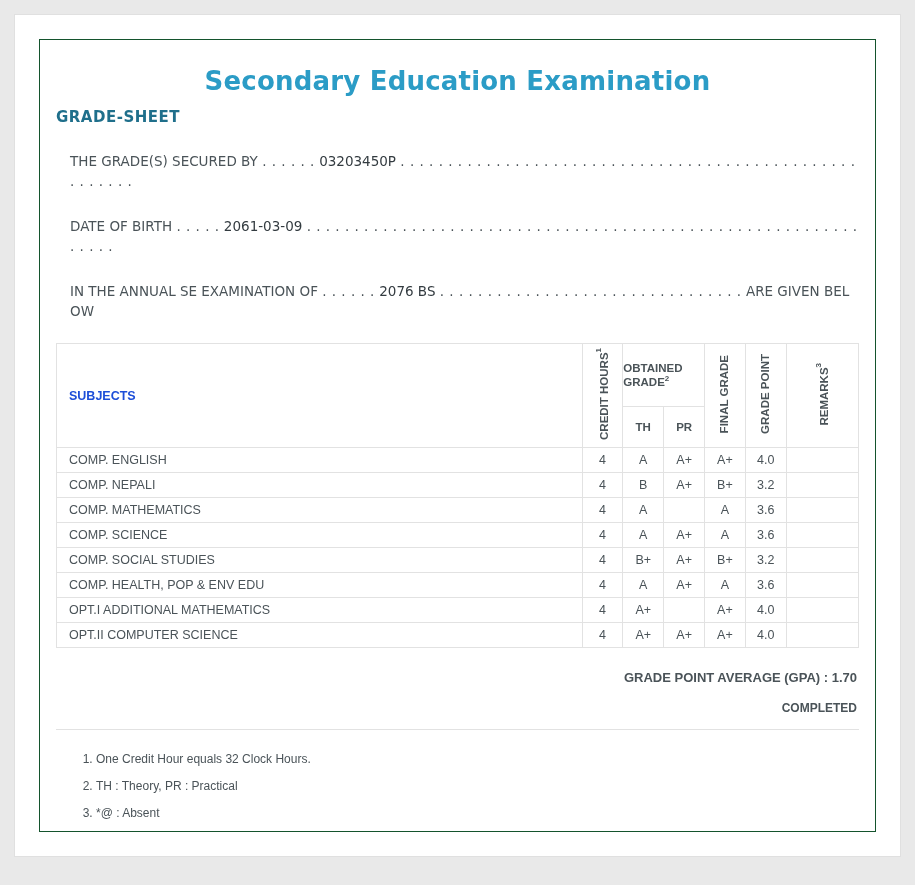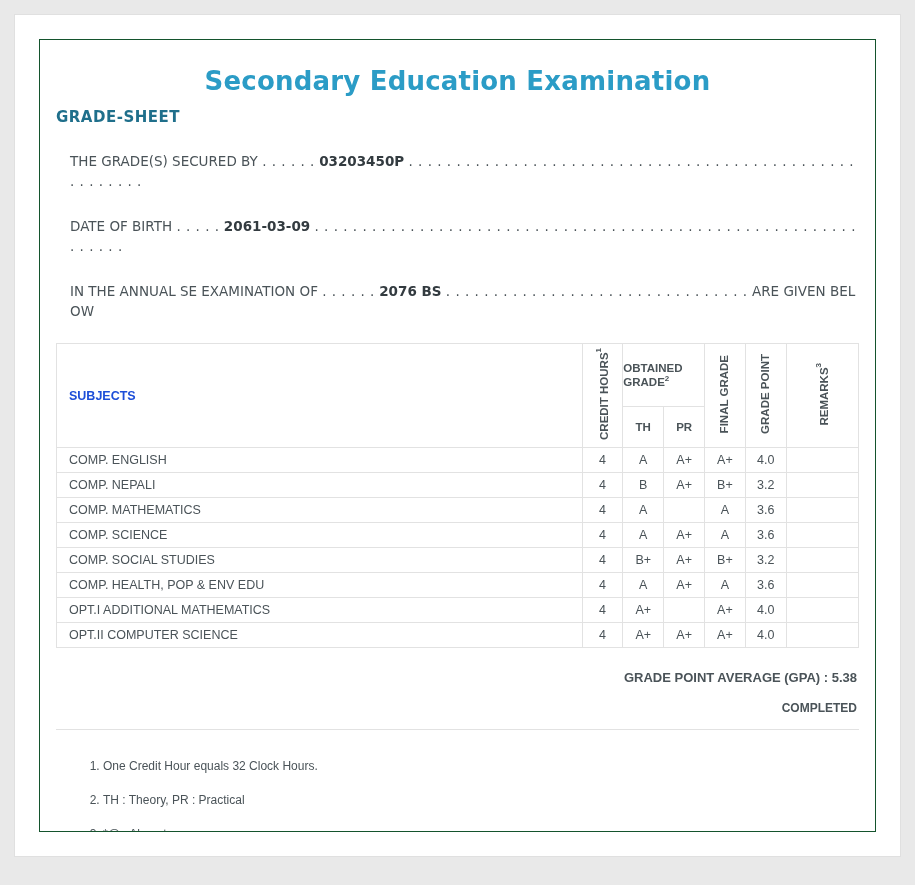--- a/index.html
+++ b/index.html
@@ -49,21 +49,21 @@
   .infoline {
     color: #4a5358;
     font-size: 13.5px;
     margin: 0 0 0 14px;
     padding-top: 26px;
     line-height: 1.45;
     word-break: break-all;
     font-family: "DejaVu Sans", sans-serif;
   }
   .infoline .val {
-    font-weight: bold;
+    font-weight: normal;
     color: #333b40;
   }
   .dots { letter-spacing: 0.5px; color: #4a5358; }
   .tail { color: #4a5358; }
 
   table.grades {
     width: 100%;
     border-collapse: collapse;
     margin-top: 22px;
     font-size: 12.5px;
@@ -116,21 +116,21 @@
     padding: 16px 2px 14px 0;
     border-bottom: 1px solid #e2e2e2;
   }
   .notes {
     font-size: 12px;
     color: #4a5358;
     padding: 12px 0 0 14px;
     line-height: 1.55;
   }
   .notes ol { margin: 0; padding-left: 18px; }
-  .notes li { margin: 15px; }
+  .notes li { margin: 8px; }
   .sub-notes { margin: 0; padding-left: 12px; list-style: none; }
 </style>
 </head>
 <body>
 
 <div class="page-frame">
   <div class="sheet">
 
     <div class="title">Secondary Education Examination</div>
     <div class="subtitle">GRADE-SHEET</div>
@@ -251,21 +251,21 @@
           <td class="c">4</td>
           <td class="c">A+</td>
           <td class="c">A+</td>
           <td class="c">A+</td>
           <td class="c">4.0</td>
           <td class="c rem"></td>
         </tr>
       </tbody>
     </table>
 
-    <div class="gpa-row">GRADE POINT AVERAGE (GPA) : 5.38</div>
+    <div class="gpa-row">GRADE POINT AVERAGE (GPA) : 1.70</div>
     <div class="completed-row">COMPLETED</div>
 
     <div class="notes">
       <ol>
         <li>One Credit Hour equals 32 Clock Hours.</li>
         <li>TH : Theory, PR : Practical</li>
         <li>
           <span>*@ : Absent</span>
           <ul class="sub-notes">
             <li>*E : Expelled</li>

